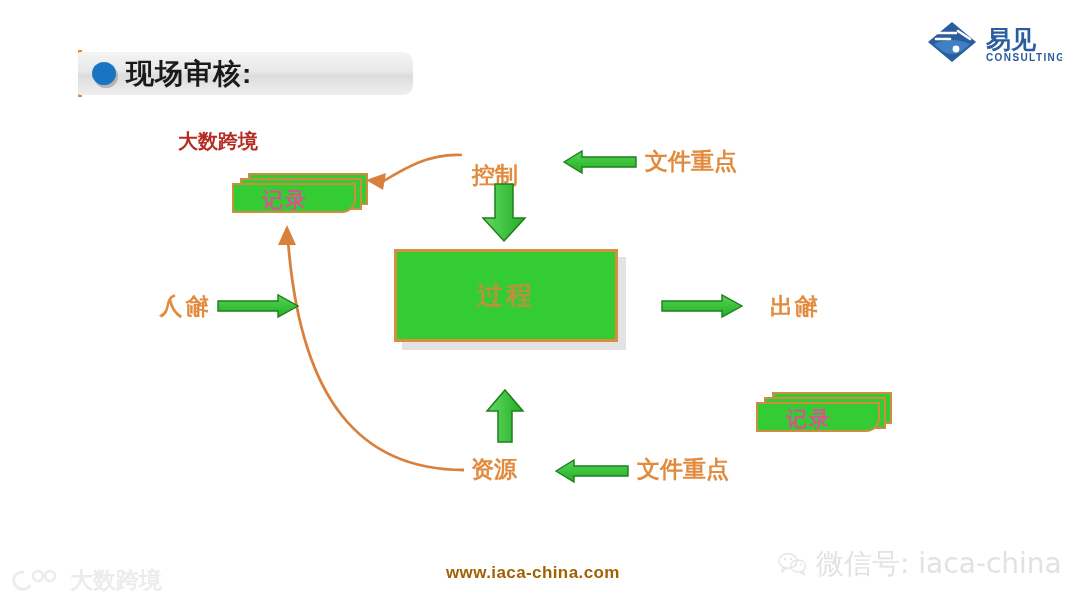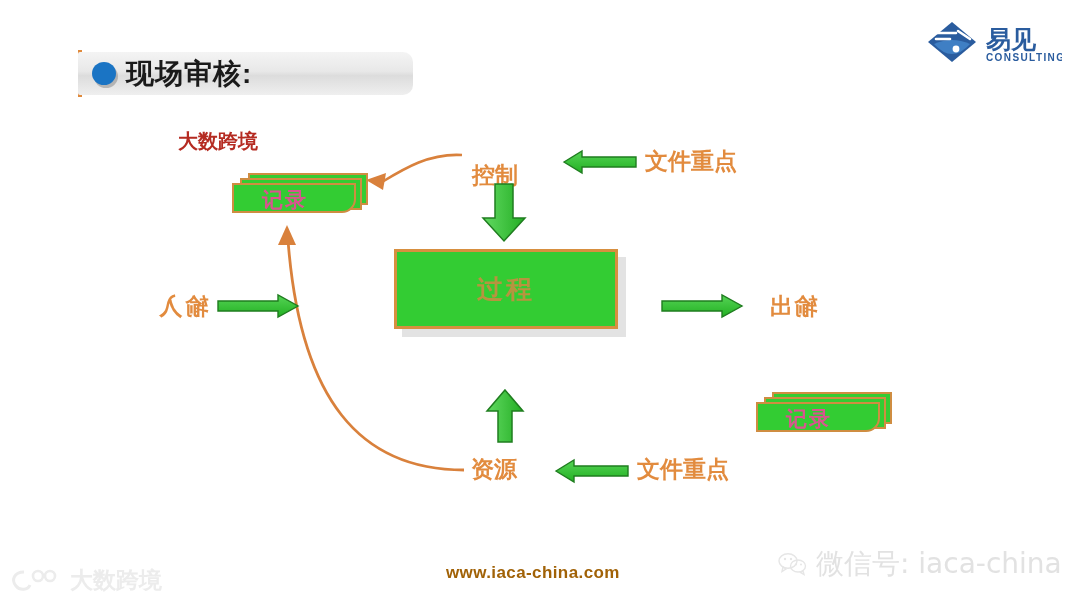--- a/index.html
+++ b/index.html
@@ -93,21 +93,21 @@
     display: inline-block;
     transform: scaleX(-1);
   }
 
   
   #process-box {
     position: absolute;
     left: 394px;
     top: 249px;
     width: 224px;
-    height: 80px;
+    height: 93px;
     background: #33cc33;
     border: 3px solid #d78f3f;
     box-sizing: border-box;
     box-shadow: 8px 8px 0 rgba(225,225,225,0.95);
   }
   #process-label {
     position: absolute;
     left: 0;
     top: 0;
     width: 100%;

